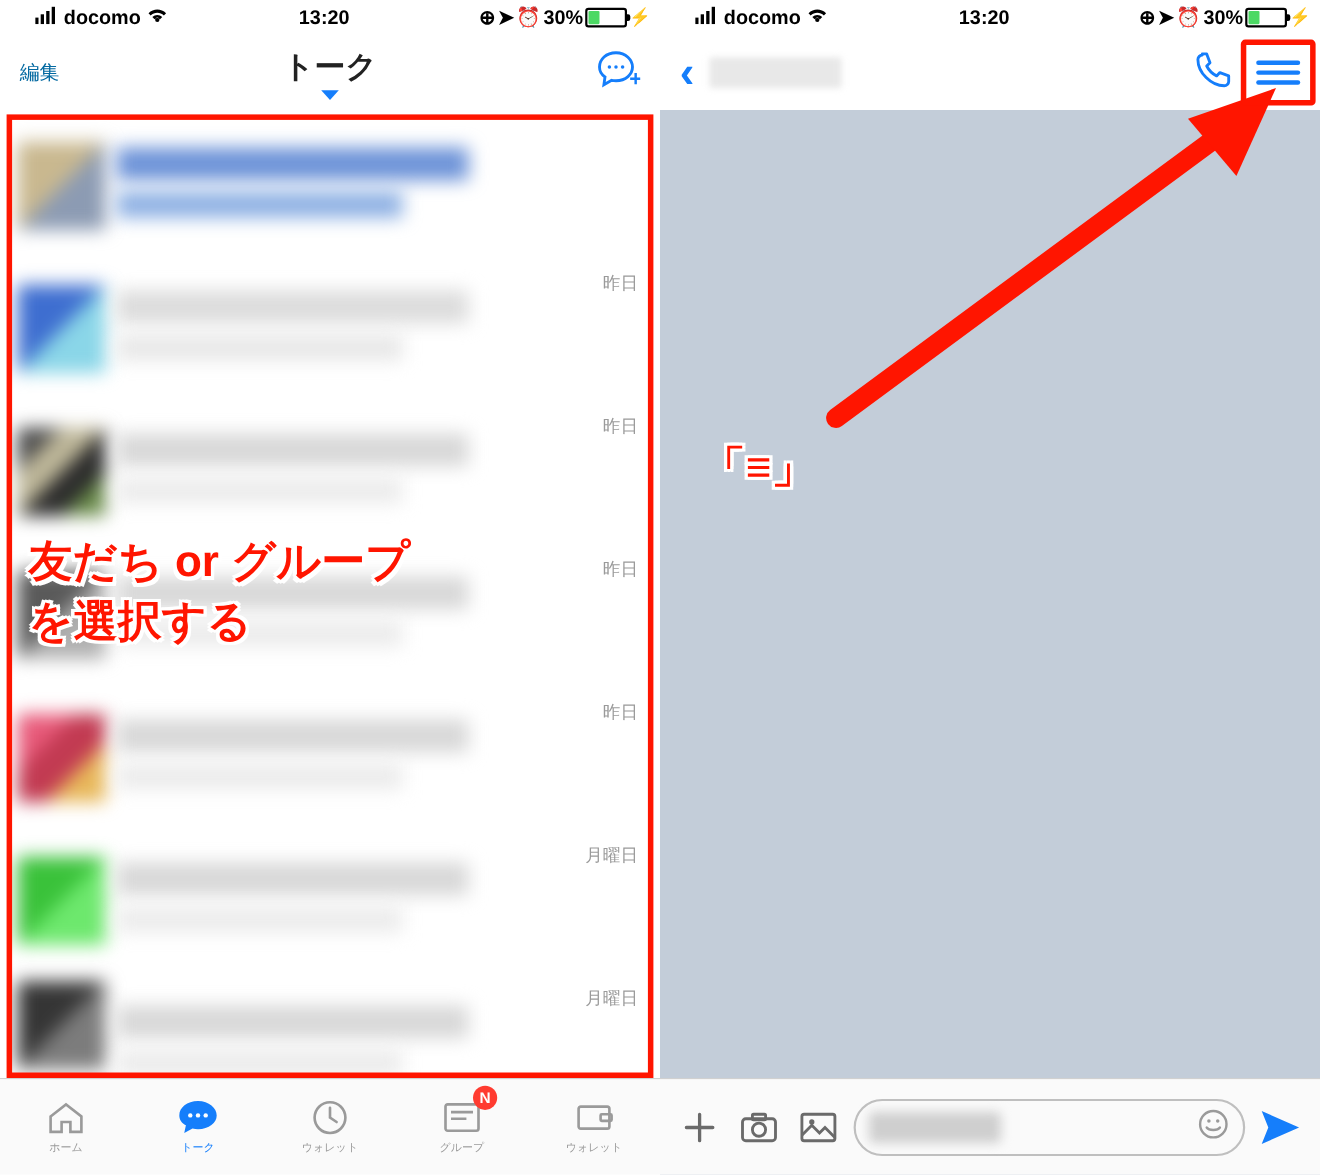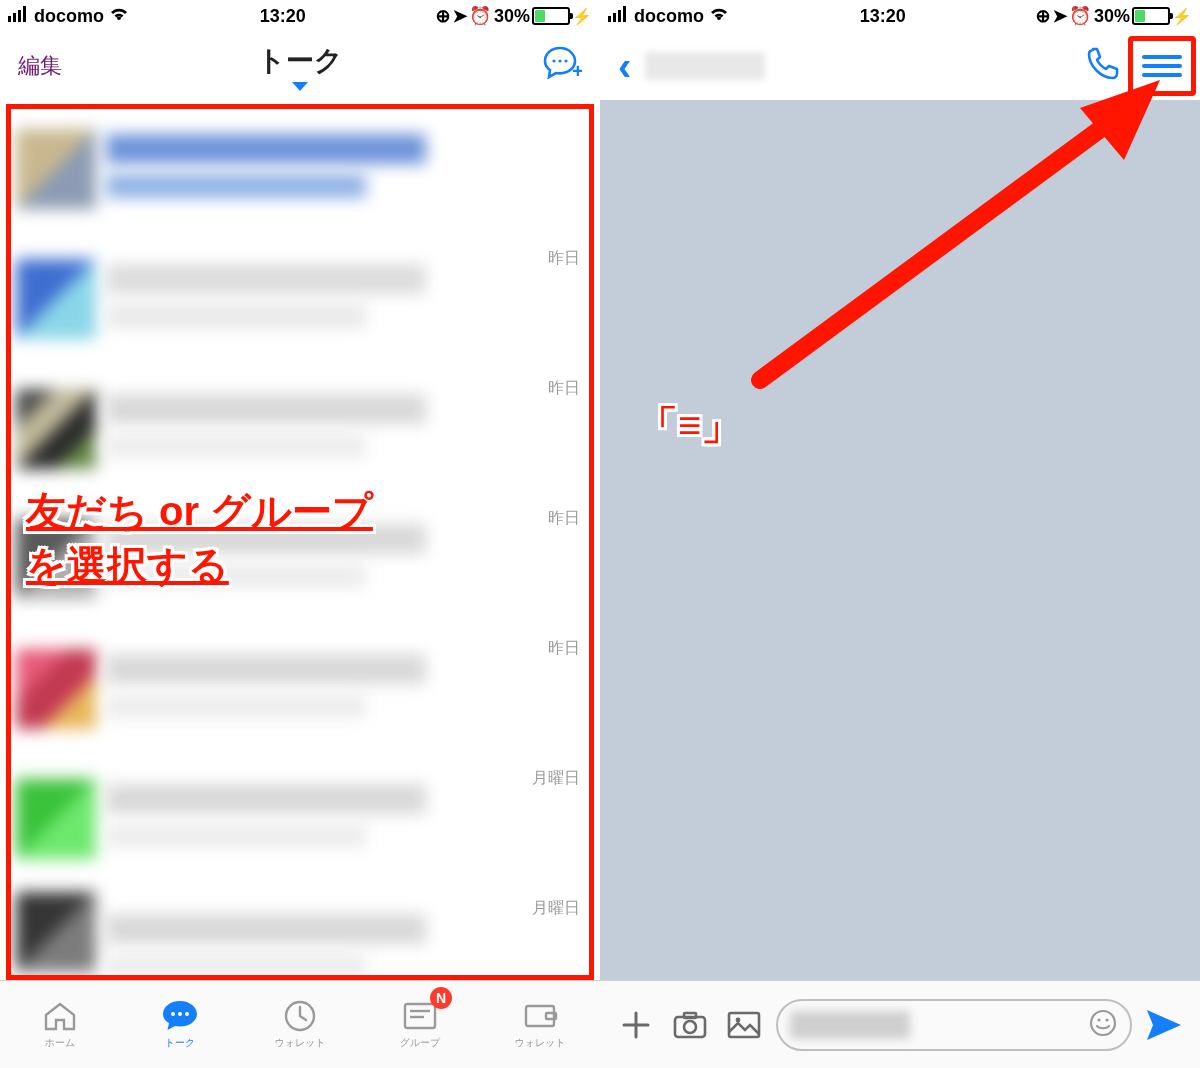--- a/index.html
+++ b/index.html
@@ -1,33 +1,33 @@
 <!DOCTYPE html>
 <html><head>
 <meta charset="utf-8">
 <style>
   * { box-sizing: border-box; margin: 0; padding: 0; }
   body { font-family: -apple-system, "Hiragino Sans", sans-serif; background: #fff; }
   .canvas { width: 1200px; height: 1068px; position: relative; display: flex; }
   .phone { width: 600px; height: 1068px; position: relative; background: #fff; display: flex; flex-direction: column; }
 
   
-  .statusbar { height: 32px; display: flex; align-items: center; justify-content: space-between; padding: 0 8px; font-size: 18px; font-weight: 600; color: #000; }
+  .statusbar { height: 32px; display: flex; align-items: center; justify-content: space-between; padding: 0 8px; font-size: 18px; font-weight: 600; color: #000; margin-left: 24px; }
   .sb-left, .sb-right { display: flex; align-items: center; gap: 4px; }
   .sb-right { gap: 2px; }
   .battery { width: 38px; height: 18px; border: 2px solid #000; border-radius: 3px; position: relative; display: inline-block; }
   .battery::after { content:""; position:absolute; right:-5px; top:4px; width:3px; height:6px; background:#000; border-radius:0 2px 2px 0;}
   .battery .fill { position:absolute; left:1px; top:1px; bottom:1px; width:30%; background:#4cd964; border-radius:1px;}
   .bolt { font-size: 16px; }
 
   
   .navbar { height: 68px; display:flex; align-items:center; justify-content:space-between; padding: 0 18px; border-bottom: 0 solid #ddd; }
   .nav-left, .nav-right { display:flex; align-items:center; gap:14px; min-width:100px;}
   .nav-right { justify-content:flex-end;}
-  .edit-btn { color:#701a75; font-size:22px; }
+  .edit-btn { color:#0369a1; font-size:18px; }
   .nav-title { font-size:28px; font-weight:700; color:#222; position:relative;}
   .nav-title .caret { display:block; width:0; height:0; border-left:8px solid transparent; border-right:8px solid transparent; border-top:9px solid #157efb; margin:2px auto 0;}
   .back-chevron { color:#157efb; font-size:40px; font-weight:600; line-height:1;}
   .blur-name { width:120px; height:28px; background:#e8e8e8; filter: blur(3px); border-radius:2px; display:inline-block;}
 
   
   .list-frame { position:absolute; left:6px; right:6px; top:104px; height:876px; border:5px solid #ff1500; }
   .list-area { position:absolute; left:6px; right:6px; top:104px; height:876px; overflow:hidden; }
   .row { height:130px; display:flex; align-items:center; position:relative;}
   .avatar { width:80px; height:80px; margin-left:10px; filter: blur(8px);}
@@ -323,20 +323,20 @@
         <div></div>
       </div>
   </div>
 
   <svg class="arrow-svg" viewBox="0 0 440 320">
     <defs></defs>
     <line x1="40" y1="300" x2="398" y2="36" stroke="#ff1500" stroke-width="18" stroke-linecap="round"></line>
     <polygon points="440,0 360,28 404,80" fill="#ff1500"></polygon>
   </svg>
 
-  <div class="annot" style="left:26px; top:484px;text-decoration:underline;">
+  <div class="annot" style="left:26px; top:484px;">
     <span>友だち or グループ</span><br><span>を選択する</span>
   </div>
   <div class="annot" style="left:638px; top:398px;">
     <span>「≡」</span><br>
   </div>
 
 </div>
 
 </body></html>

